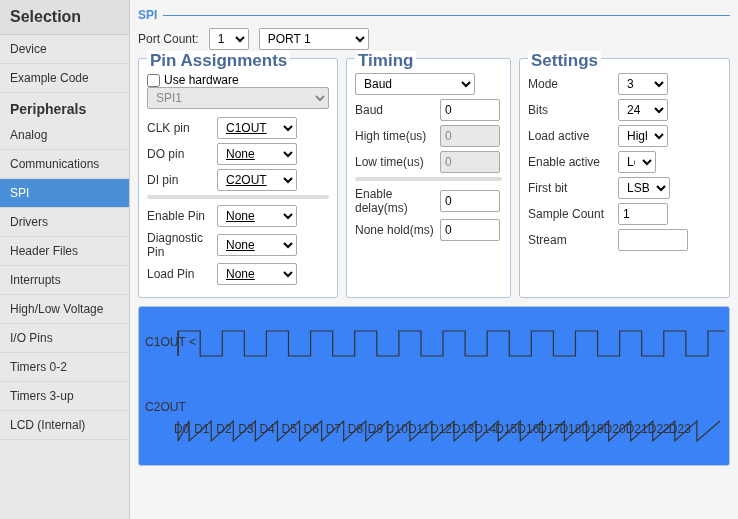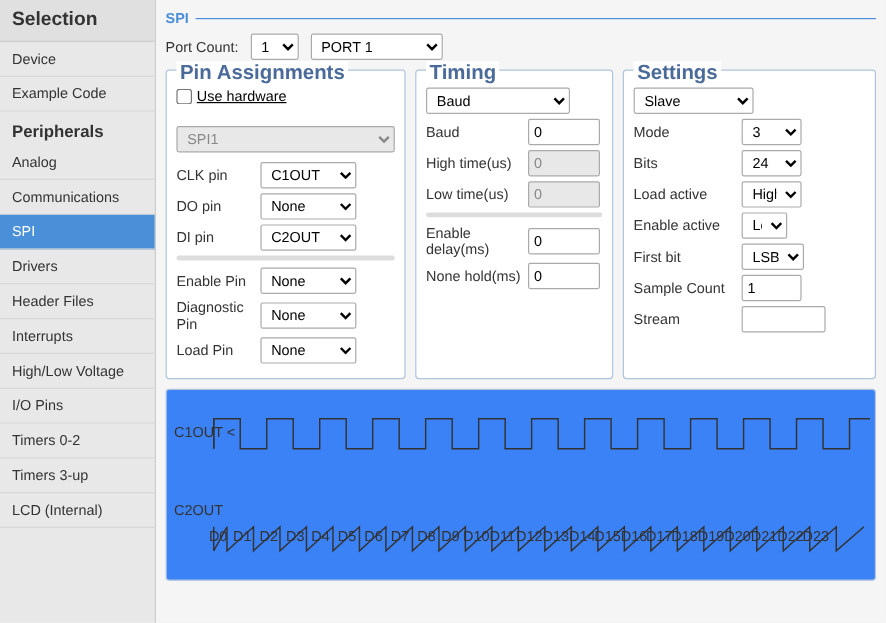--- a/index.html
+++ b/index.html
@@ -116,22 +116,21 @@
       width: 200px;
       min-width: 200px;
     }
     .pin-panel .panel-content {
       margin-top: 8px;
     }
     .checkbox-row {
       display: flex;
       align-items: center;
       gap: 4px;
-      margin-bottom: 18px;
-      text-decoration: underline;
+      margin-bottom: 0;
     }
     .spi-dropdown-row {
       display: flex;
       align-items: flex-start;
       margin-bottom: 8px;
     }
     .spi-dropdown-row select {
       width: 100%;
       background: #e8e8e8;
       color: #888;
@@ -140,20 +139,21 @@
       display: flex;
       align-items: center;
       margin-bottom: 4px;
     }
     .pin-label {
       width: 70px;
       color: #333;
     }
     .pin-select {
       width: 80px;
+      text-decoration: underline;
     }
     .pin-slider-row {
       margin-bottom: 6px;
     }
     .pin-slider {
       width: 100%;
       height: 4px;
       background: #ddd;
       border-radius: 2px;
       position: relative;
@@ -367,25 +367,20 @@
         <div class="timing-row">
           <span class="timing-label">None hold(ms)</span>
           <input type="text" class="timing-input" value="0" style="">
         </div>
       </div>
     </div>
 
     <div class="panel settings-panel">
       <span class="panel-title">Settings</span>
       <div class="panel-content">
-        <div class="settings-row">
-          <select style="width:100px;">
-            <option>Slave</option><option>Master</option>
-          </select>
-        </div>
         <div class="settings-row">
           <span class="settings-label">Mode</span>
           <select class="settings-small-select" style="width:50px;">
             <option>0</option><option>1</option><option>2</option><option selected="">3</option>
           </select>
         </div>
         <div class="settings-row">
           <span class="settings-label">Bits</span>
           <select class="settings-small-select" style="width:50px;">
             <option>8</option><option>16</option><option selected="">24</option><option>32</option>

